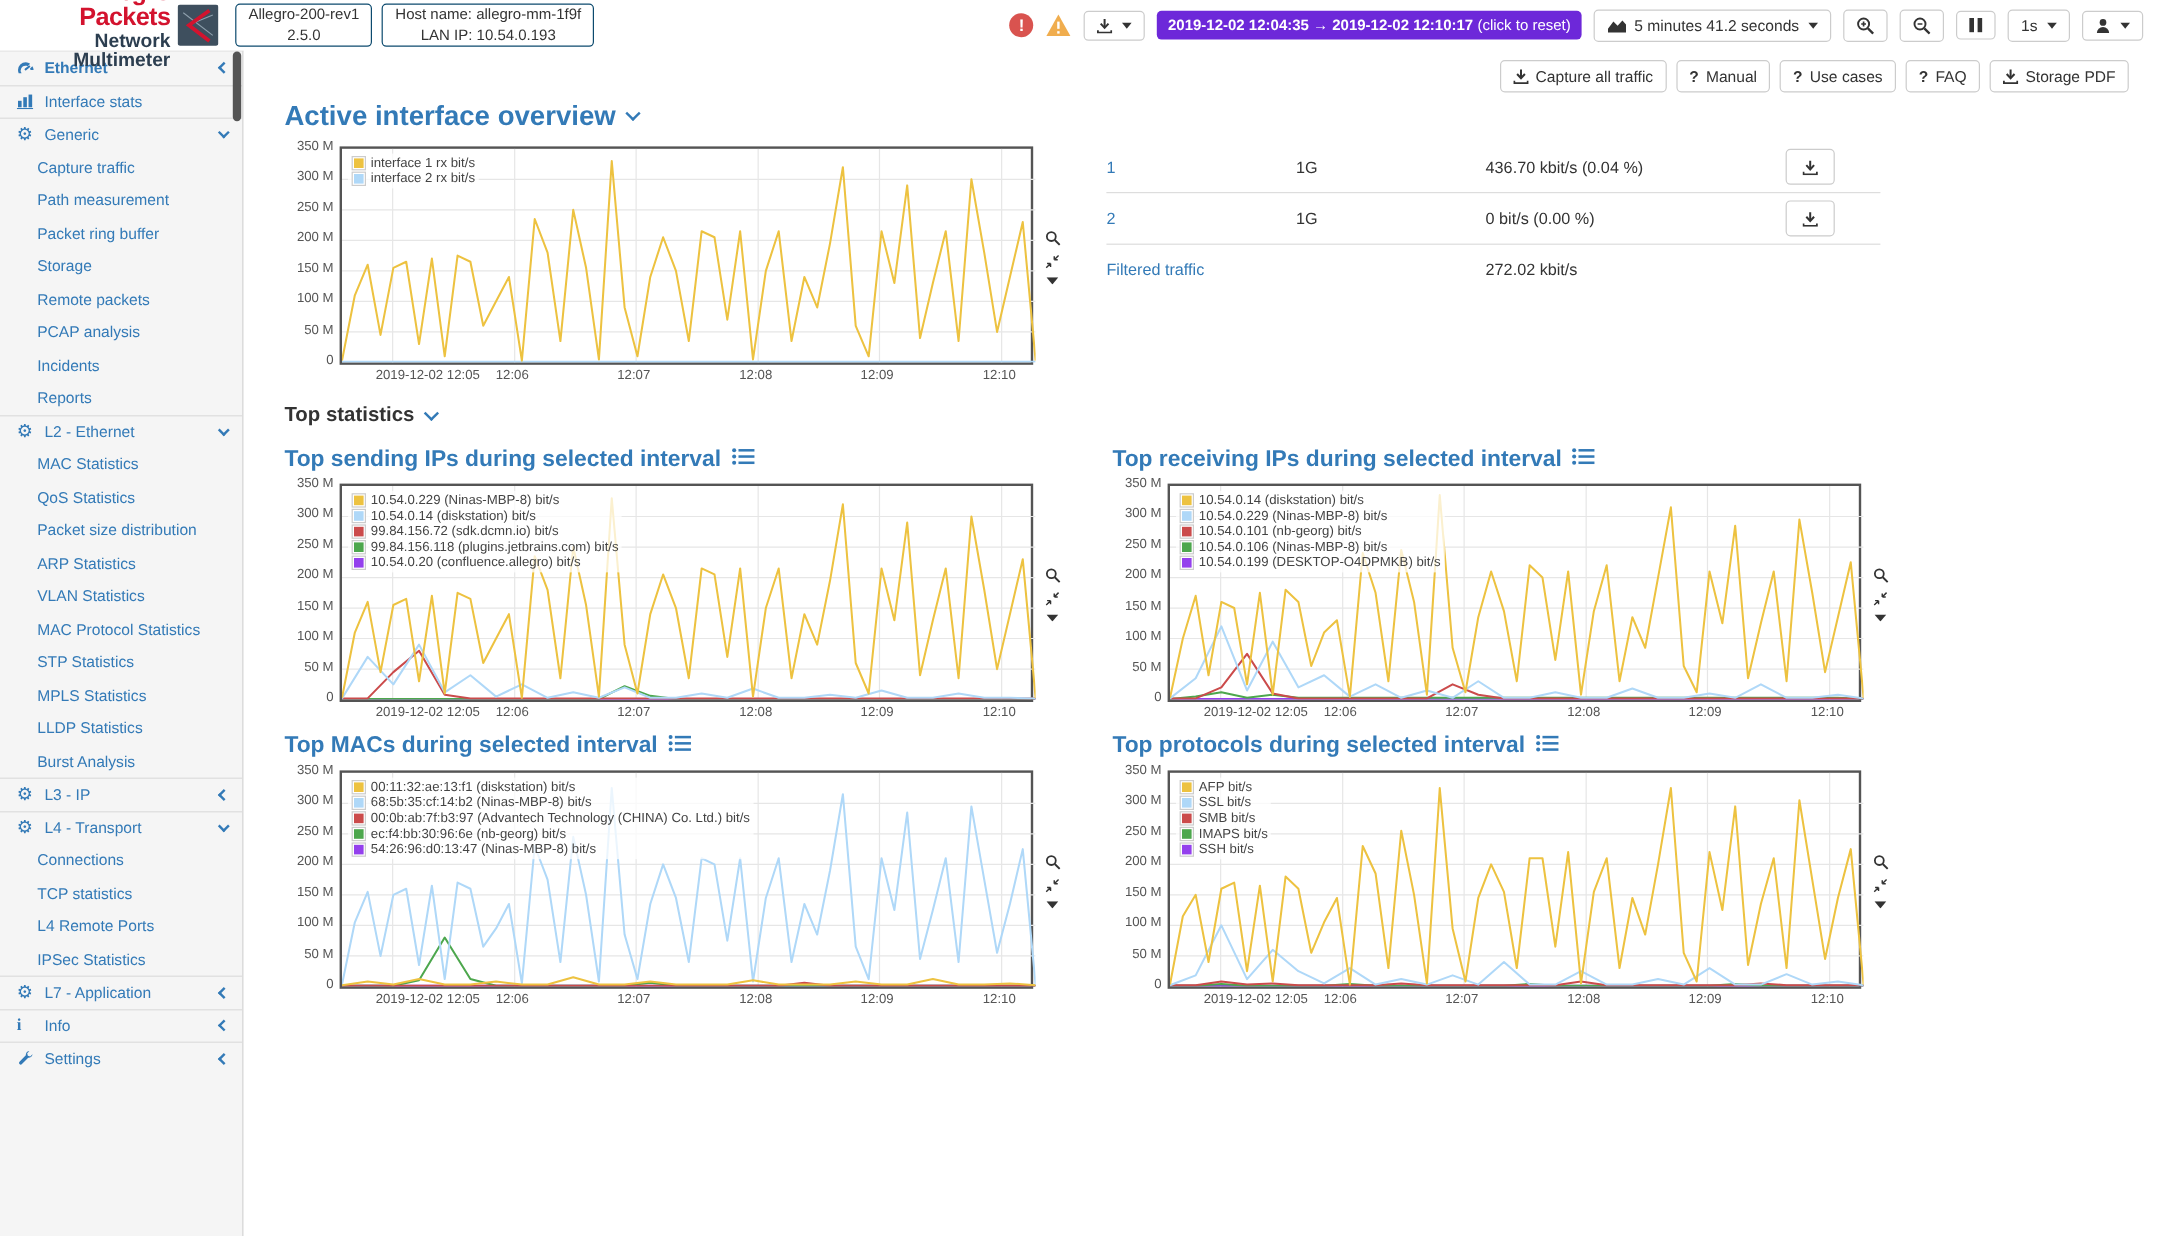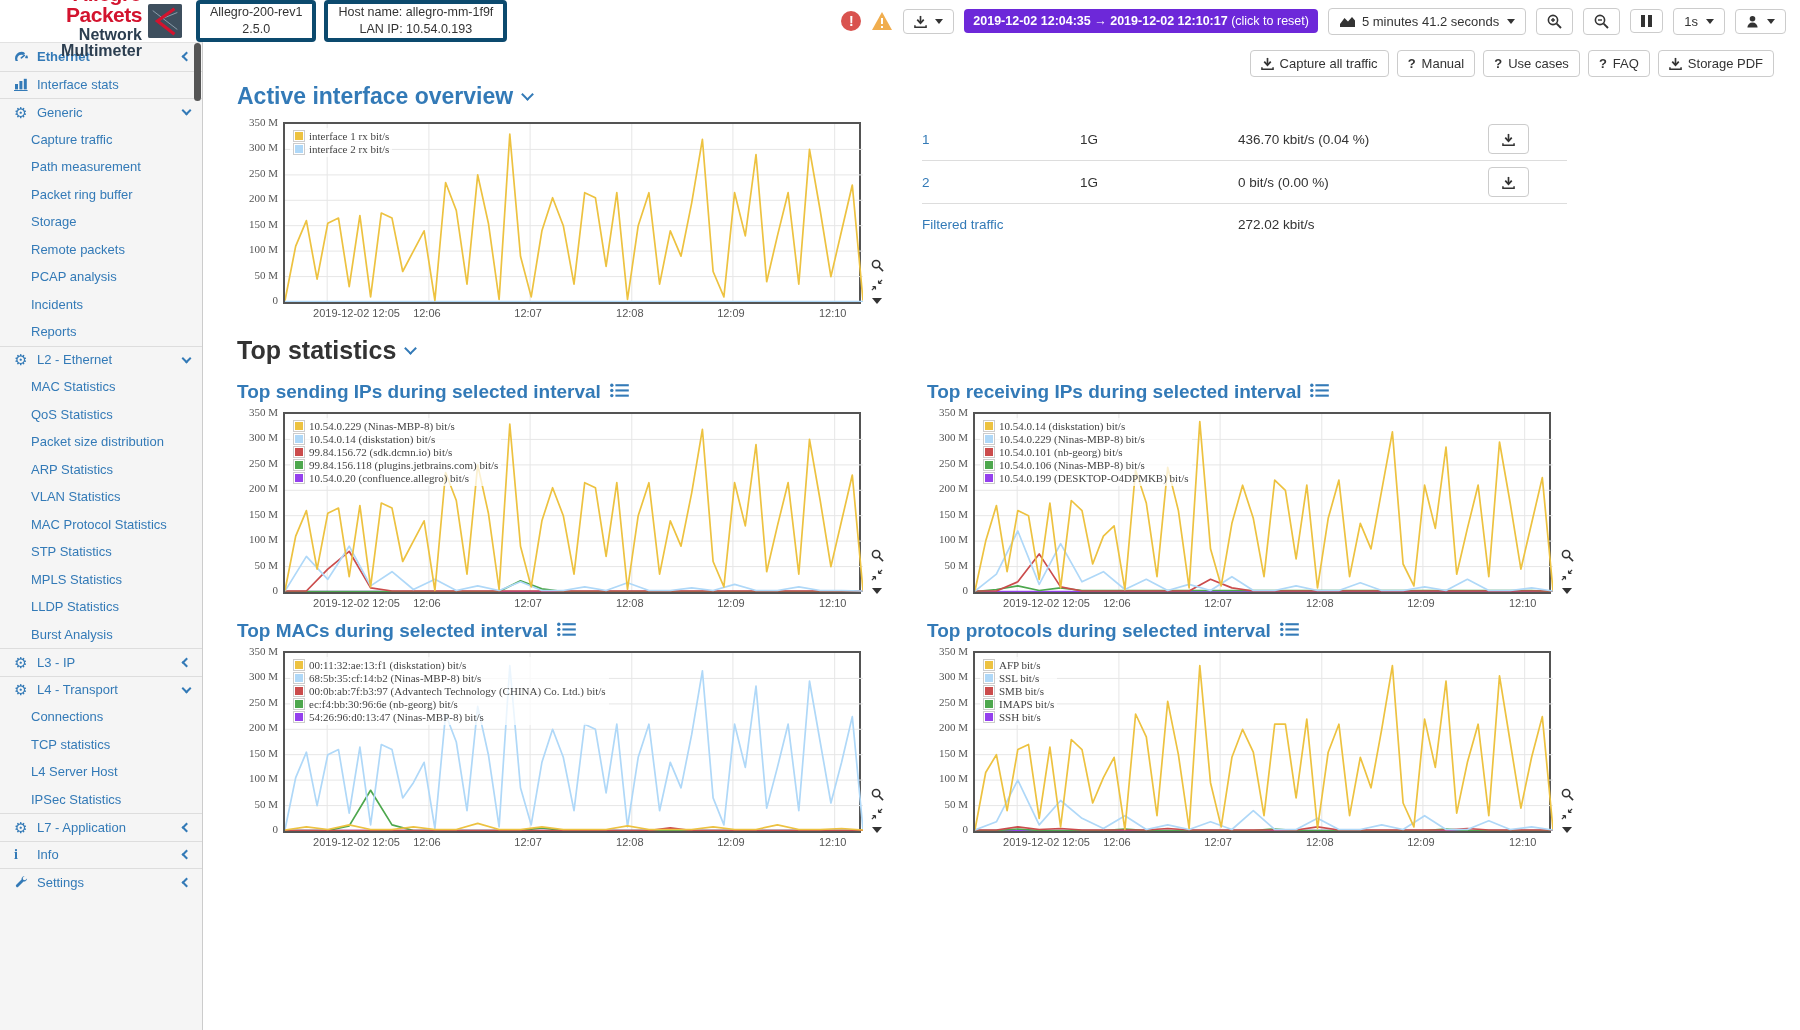--- a/index.html
+++ b/index.html
@@ -10,21 +10,21 @@
     background:#fff; color:#333; font-size:13px;
   }
   
   .header { position:absolute; top:0; left:0; right:0; height:42px;
     display:flex; align-items:center; background:#fff; z-index:20; }
   .brand { width:188px; display:flex; align-items:center; justify-content:flex-end; padding-right:6px; }
   .brand-text { text-align:right; line-height:1; margin-right:6px; }
   .brand-title { color:#d3132e; font-weight:700; font-size:21px; letter-spacing:-0.5px; }
   .brand-sub { color:#2c3e50; font-size:16px; margin-top:2px; font-weight:700; }
   .logo-box { width:36px; height:36px; }
-  .hd-box { border:4px solid #0c4a6e; border-radius:4px; padding:0 10px; margin-left:8px;
+  .hd-box { border:1px solid #0c4a6e; border-radius:4px; padding:0 10px; margin-left:8px;
     text-align:center; font-size:12.5px; line-height:1.35; color:#333; background:#fff; }
   .hd-right { margin-left:auto; display:flex; align-items:center; gap:10px; padding-right:14px; }
   .err-circle { width:20px; height:20px; border-radius:50%; background:#d9534f; color:#fff;
     font-weight:700; font-size:14px; display:flex; align-items:center; justify-content:center; }
   .btn { display:inline-flex; align-items:center; gap:6px; border:1px solid #ccc; background:#fff;
     border-radius:4px; padding:5px 10px; font-size:13px; color:#333; cursor:pointer; white-space:nowrap; }
   .time-badge { background:#6d28d9; color:#fff; border-radius:4px; padding:5px 9px;
     font-size:12.5px; white-space:nowrap; cursor:pointer; }
   .time-badge b { font-weight:700; }
   .caret { display:inline-block; width:0; height:0; border-left:4px solid transparent;
@@ -40,26 +40,26 @@
   .sb-item.active .sb-label { font-weight:700; }
   .sb-icon { width:23px; display:inline-flex; align-items:center; color:#337ab7; font-size:14px; }
   .sb-label { flex:1; }
   .chev { width:7px; height:7px; border-right:2px solid #337ab7; border-bottom:2px solid #337ab7; }
   .chev.left { transform:rotate(135deg); }
   .chev.down { transform:rotate(45deg); margin-top:-3px; }
   
   .main { position:absolute; left:203px; top:42px; right:0; bottom:0; padding:8px 26px 0 34px; background:#fff; }
   .help-row { display:flex; justify-content:flex-end; gap:8px; }
   .h-blue { color:#337ab7; font-weight:700; font-size:23px; margin:6px 0 12px; display:flex; align-items:center; gap:10px; cursor:pointer; }
-  .h-dark { color:#333; font-weight:700; font-size:25px; margin:16px 0 6px; display:flex; align-items:center; gap:10px; cursor:pointer; }
+  .h-dark { color:#333; font-weight:700; font-size:17px; margin:16px 0 6px; display:flex; align-items:center; gap:10px; cursor:pointer; }
   .h-chev { width:9px; height:9px; border-right:2.5px solid #337ab7; border-bottom:2.5px solid #337ab7;
     transform:rotate(45deg); margin-top:-4px; }
   .overview-row { display:flex; align-items:flex-start; }
   
-  .chart-row { display:flex; align-items:flex-end;font-family:Liberation Serif, serif; }
+  .chart-row { display:flex; align-items:center; }
   .y-axis { width:46px; position:relative; height:182px; }
   .y-lab { position:absolute; right:5px; font-size:11px; color:#555; }
   .plot { position:relative; width:578px; height:182px; border:2px solid #545454; background:#fff; cursor:crosshair; }
   .plot svg { position:absolute; left:0; top:0; }
   .legend { position:absolute; left:5px; top:4px; background:rgba(255,255,255,0.75); padding:1px 3px; }
   .lg-row { display:flex; align-items:center; margin:1px 0; }
   .lg-swatch { width:12px; height:12px; border:1px solid #ccc; background:#fff; padding:1px; margin-right:4px; }
   .lg-swatch i { display:block; width:8px; height:8px; }
   .lg-txt { font-size:11px; color:#444; white-space:nowrap; }
   .controls { width:26px; display:flex; flex-direction:column; align-items:center; gap:7px; padding-top:3px; margin-left:3px; }
@@ -269,21 +269,21 @@
         <span class="sb-label">L4 - Transport</span>
         <span class="chev down"></span>
       </div>
       <div class="sb-item lvl1">
         <span class="sb-label">Connections</span>
       </div>
       <div class="sb-item lvl1">
         <span class="sb-label">TCP statistics</span>
       </div>
       <div class="sb-item lvl1">
-        <span class="sb-label">L4 Server Host</span>
+        <span class="sb-label">L4 Remote Ports</span>
       </div>
       <div class="sb-item lvl1">
         <span class="sb-label">IPSec Statistics</span>
       </div>
       <div class="sb-item sep">
         <span class="sb-icon">
           <span style="font-size:15px;line-height:1;">⚙</span>
         </span>
         <span class="sb-label">L7 - Application</span>
         <span class="chev left"></span>

